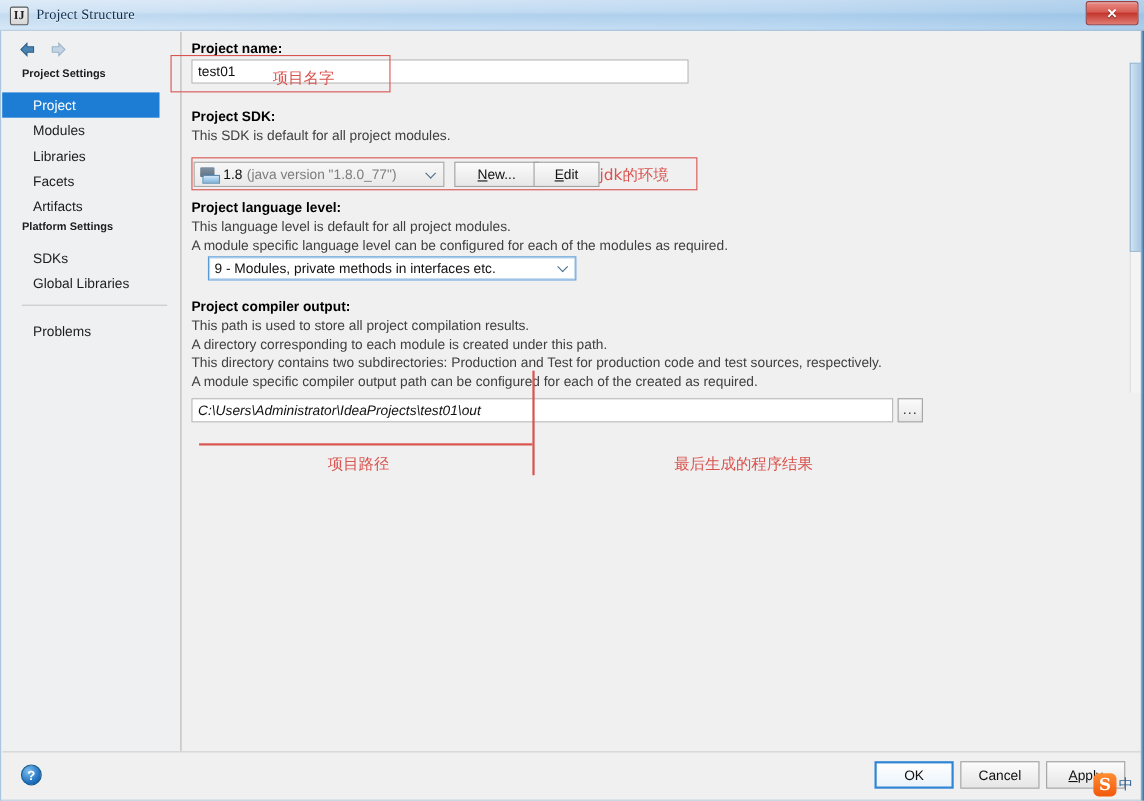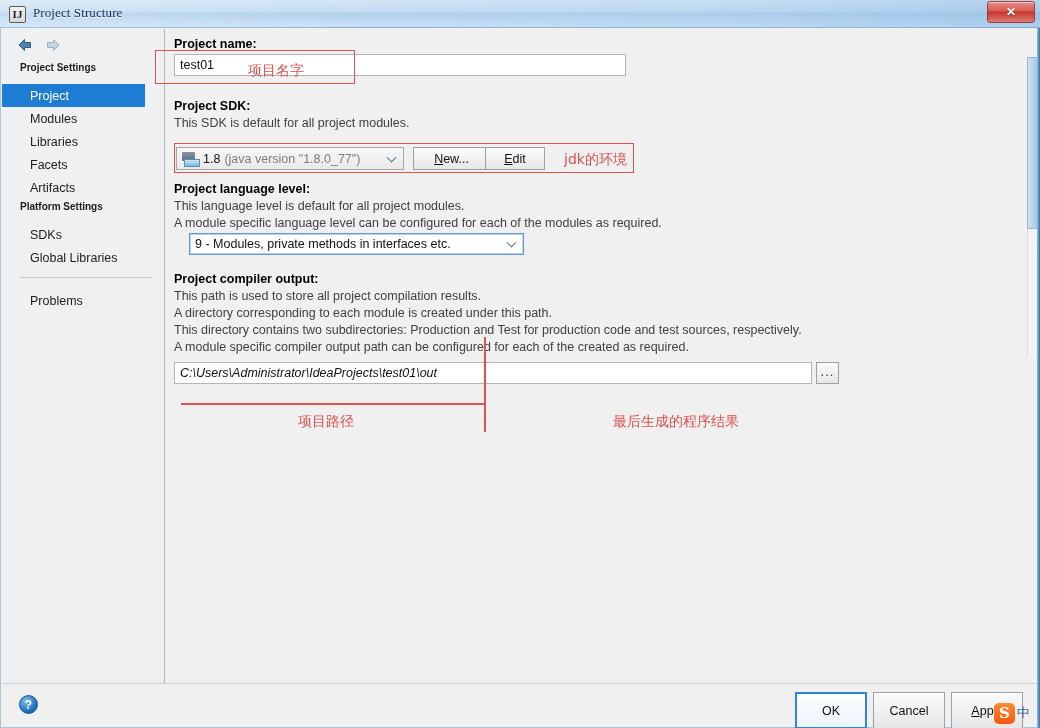--- a/index.html
+++ b/index.html
@@ -179,21 +179,21 @@
   }
   .help-icon {
     position: absolute; left: 17px; top: 11px; width: 19px; height: 19px;
     border-radius: 50%;
     background: radial-gradient(circle at 35% 30%, #7ec0f0, #1e6fbd 65%, #17558f);
     color: #fff; font-size: 12px; font-weight: bold;
     display:flex; align-items:center; justify-content:center;
     cursor: pointer; border: 1px solid #14598f;
   }
   .bbtn {
-    position: absolute; top: 8px; height: 37px;
+    position: absolute; top: 8px; height: 25px;
     background: linear-gradient(to bottom,#fbfbfb,#e6e6e6);
     border: 1px solid #a0a0a0;
     font-size: 12.5px; color: #101010;
     display:flex; align-items:center; justify-content:center;
     cursor: pointer;
   }
   .bbtn.default {
     border: 2px solid #2f86d6;
     background: linear-gradient(to bottom,#ffffff,#eaf3fb);
   }
@@ -325,21 +325,21 @@
       </div>
     </div>
   </div>
 
   <div class="right-edge"></div>
 
   <div class="ann-box" style="left:155px; top:50px; width:200px; height:34px;"></div>
   <div class="ann-text ann-text-cn" style="left:248px; top:62px;">项目名字</div>
 
   <div class="ann-box" style="left:174px; top:143px; width:460px; height:30px;"></div>
-  <div class="ann-text ann-text-cn" style="left:564px; top:151px;">jdk的环境</div>
+  <div class="ann-text ann-text-cn" style="left:545px; top:151px;">jdk的环境</div>
 
   <div class="ann-line" style="left:181px; top:403px; width:303px; height:2px;"></div>
 
   <div class="ann-line" style="left:484px; top:337px; width:2px; height:95px;"></div>
 
   <div class="ann-text ann-text-cn" style="left:298px; top:413px;">项目路径</div>
   <div class="ann-text ann-text-cn" style="left:613px; top:413px;text-align:center;">最后生成的程序结果</div>
 
   <div class="ime">
     <div class="ime-s">S</div>

